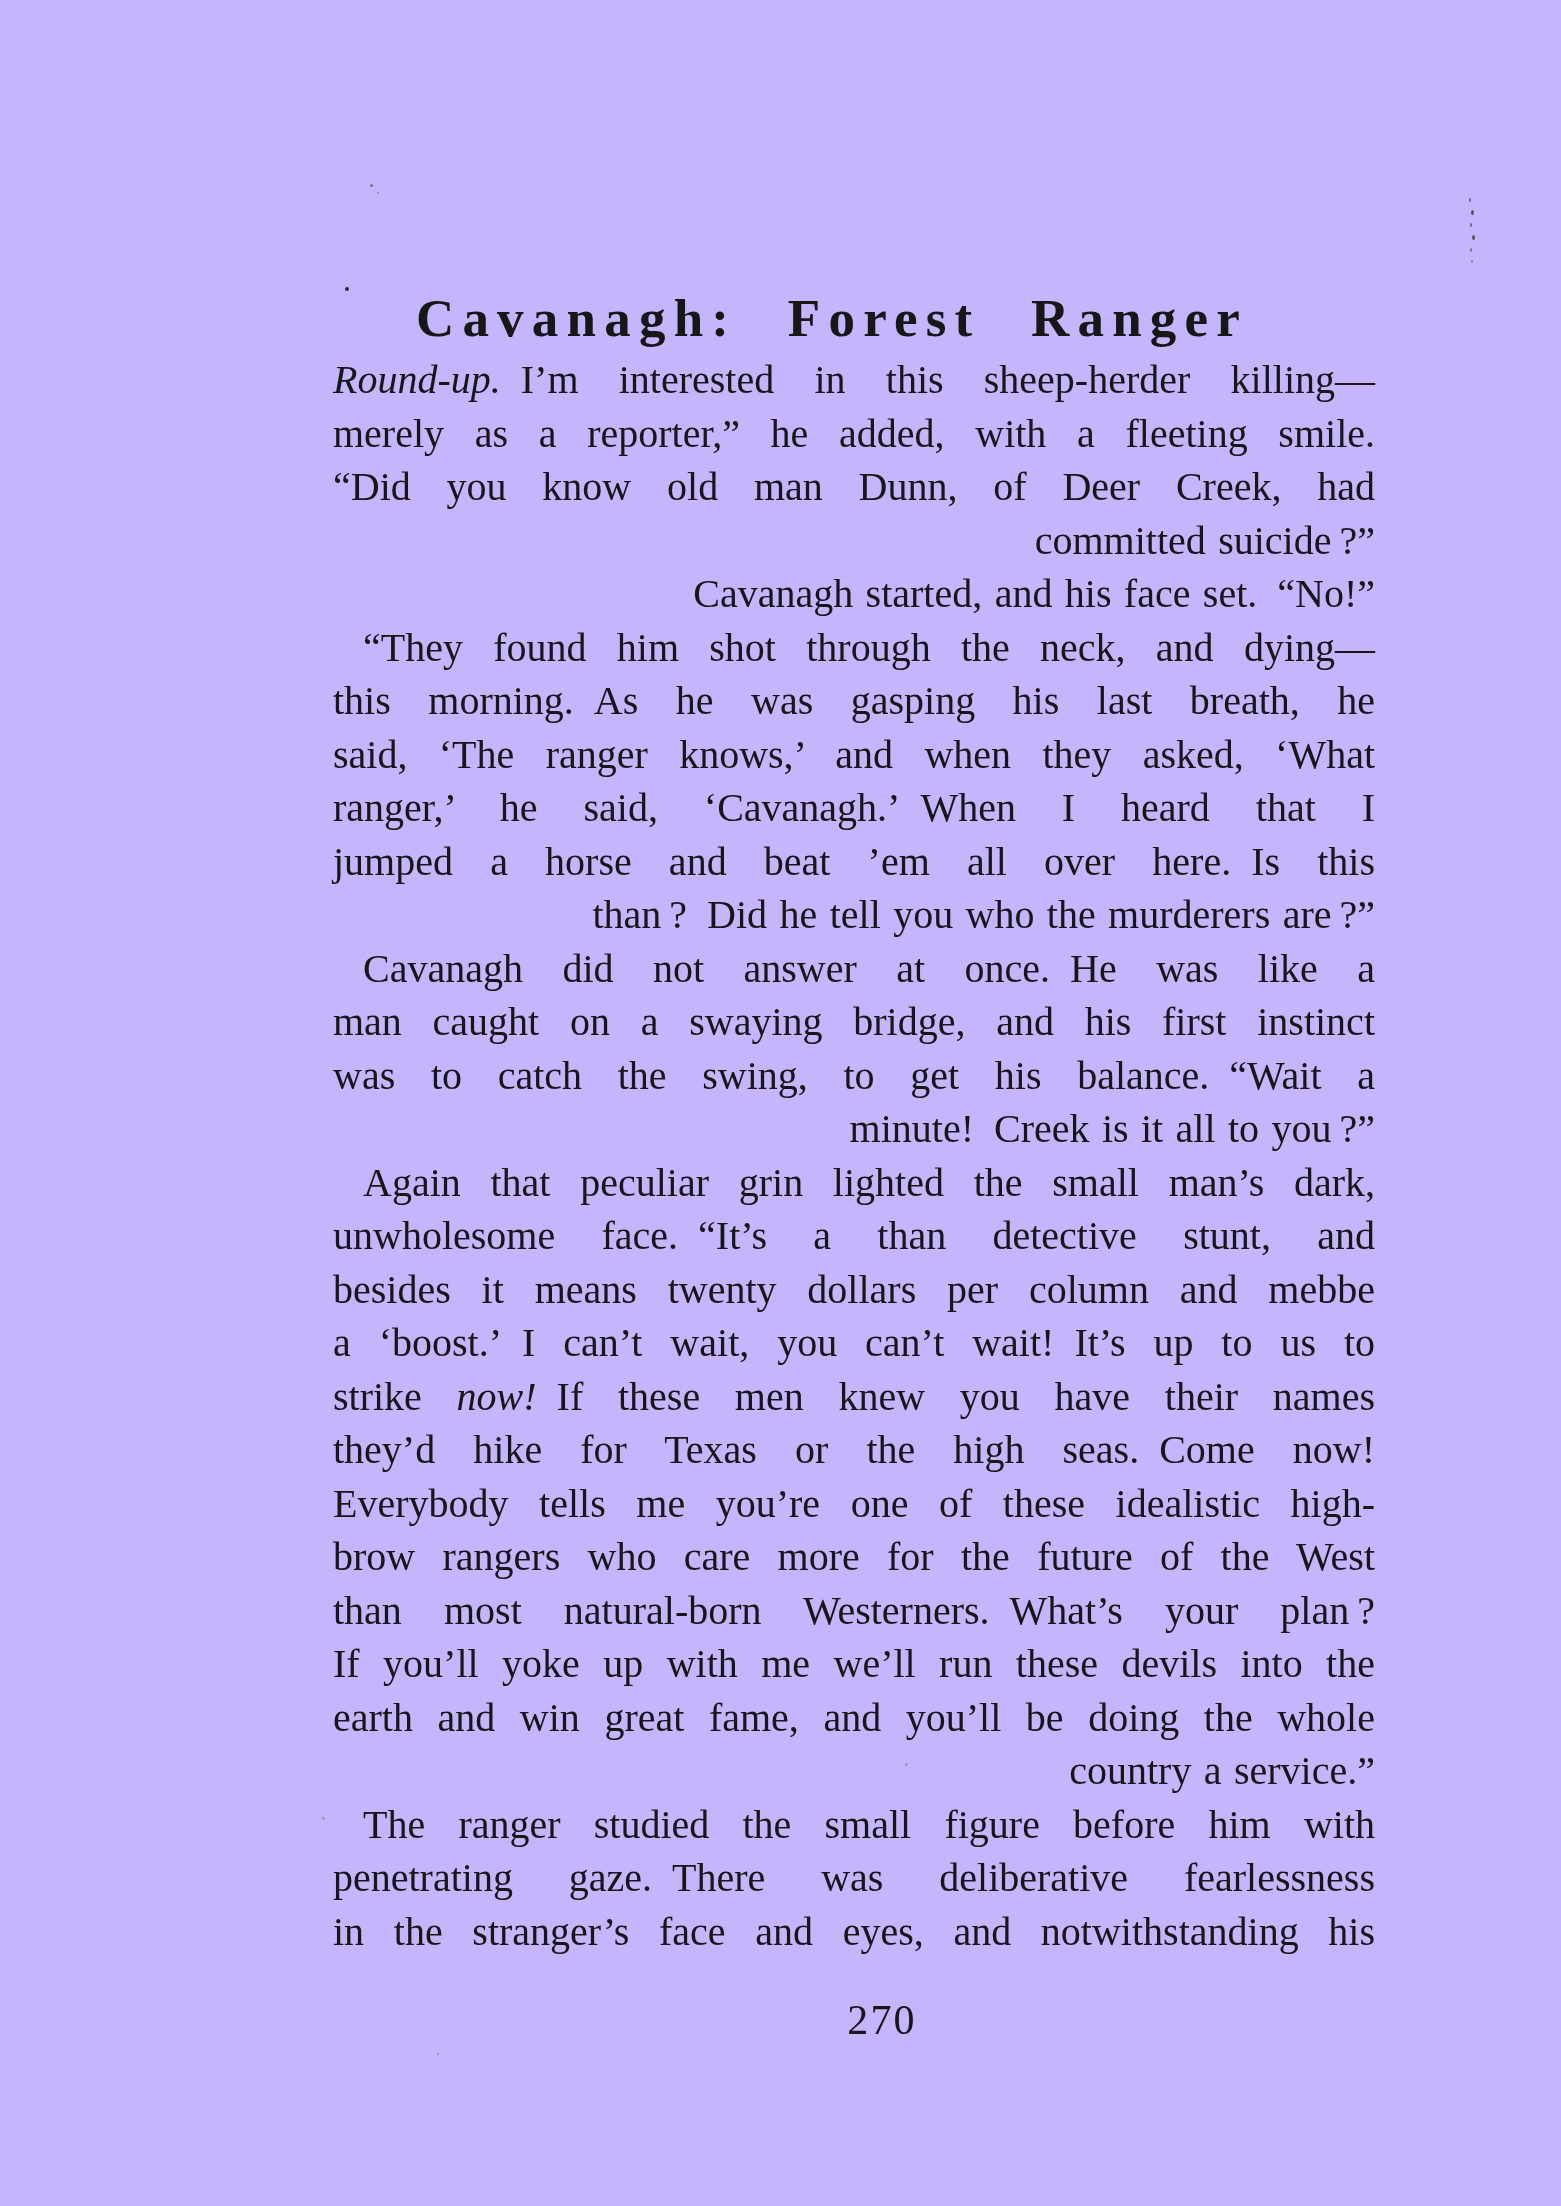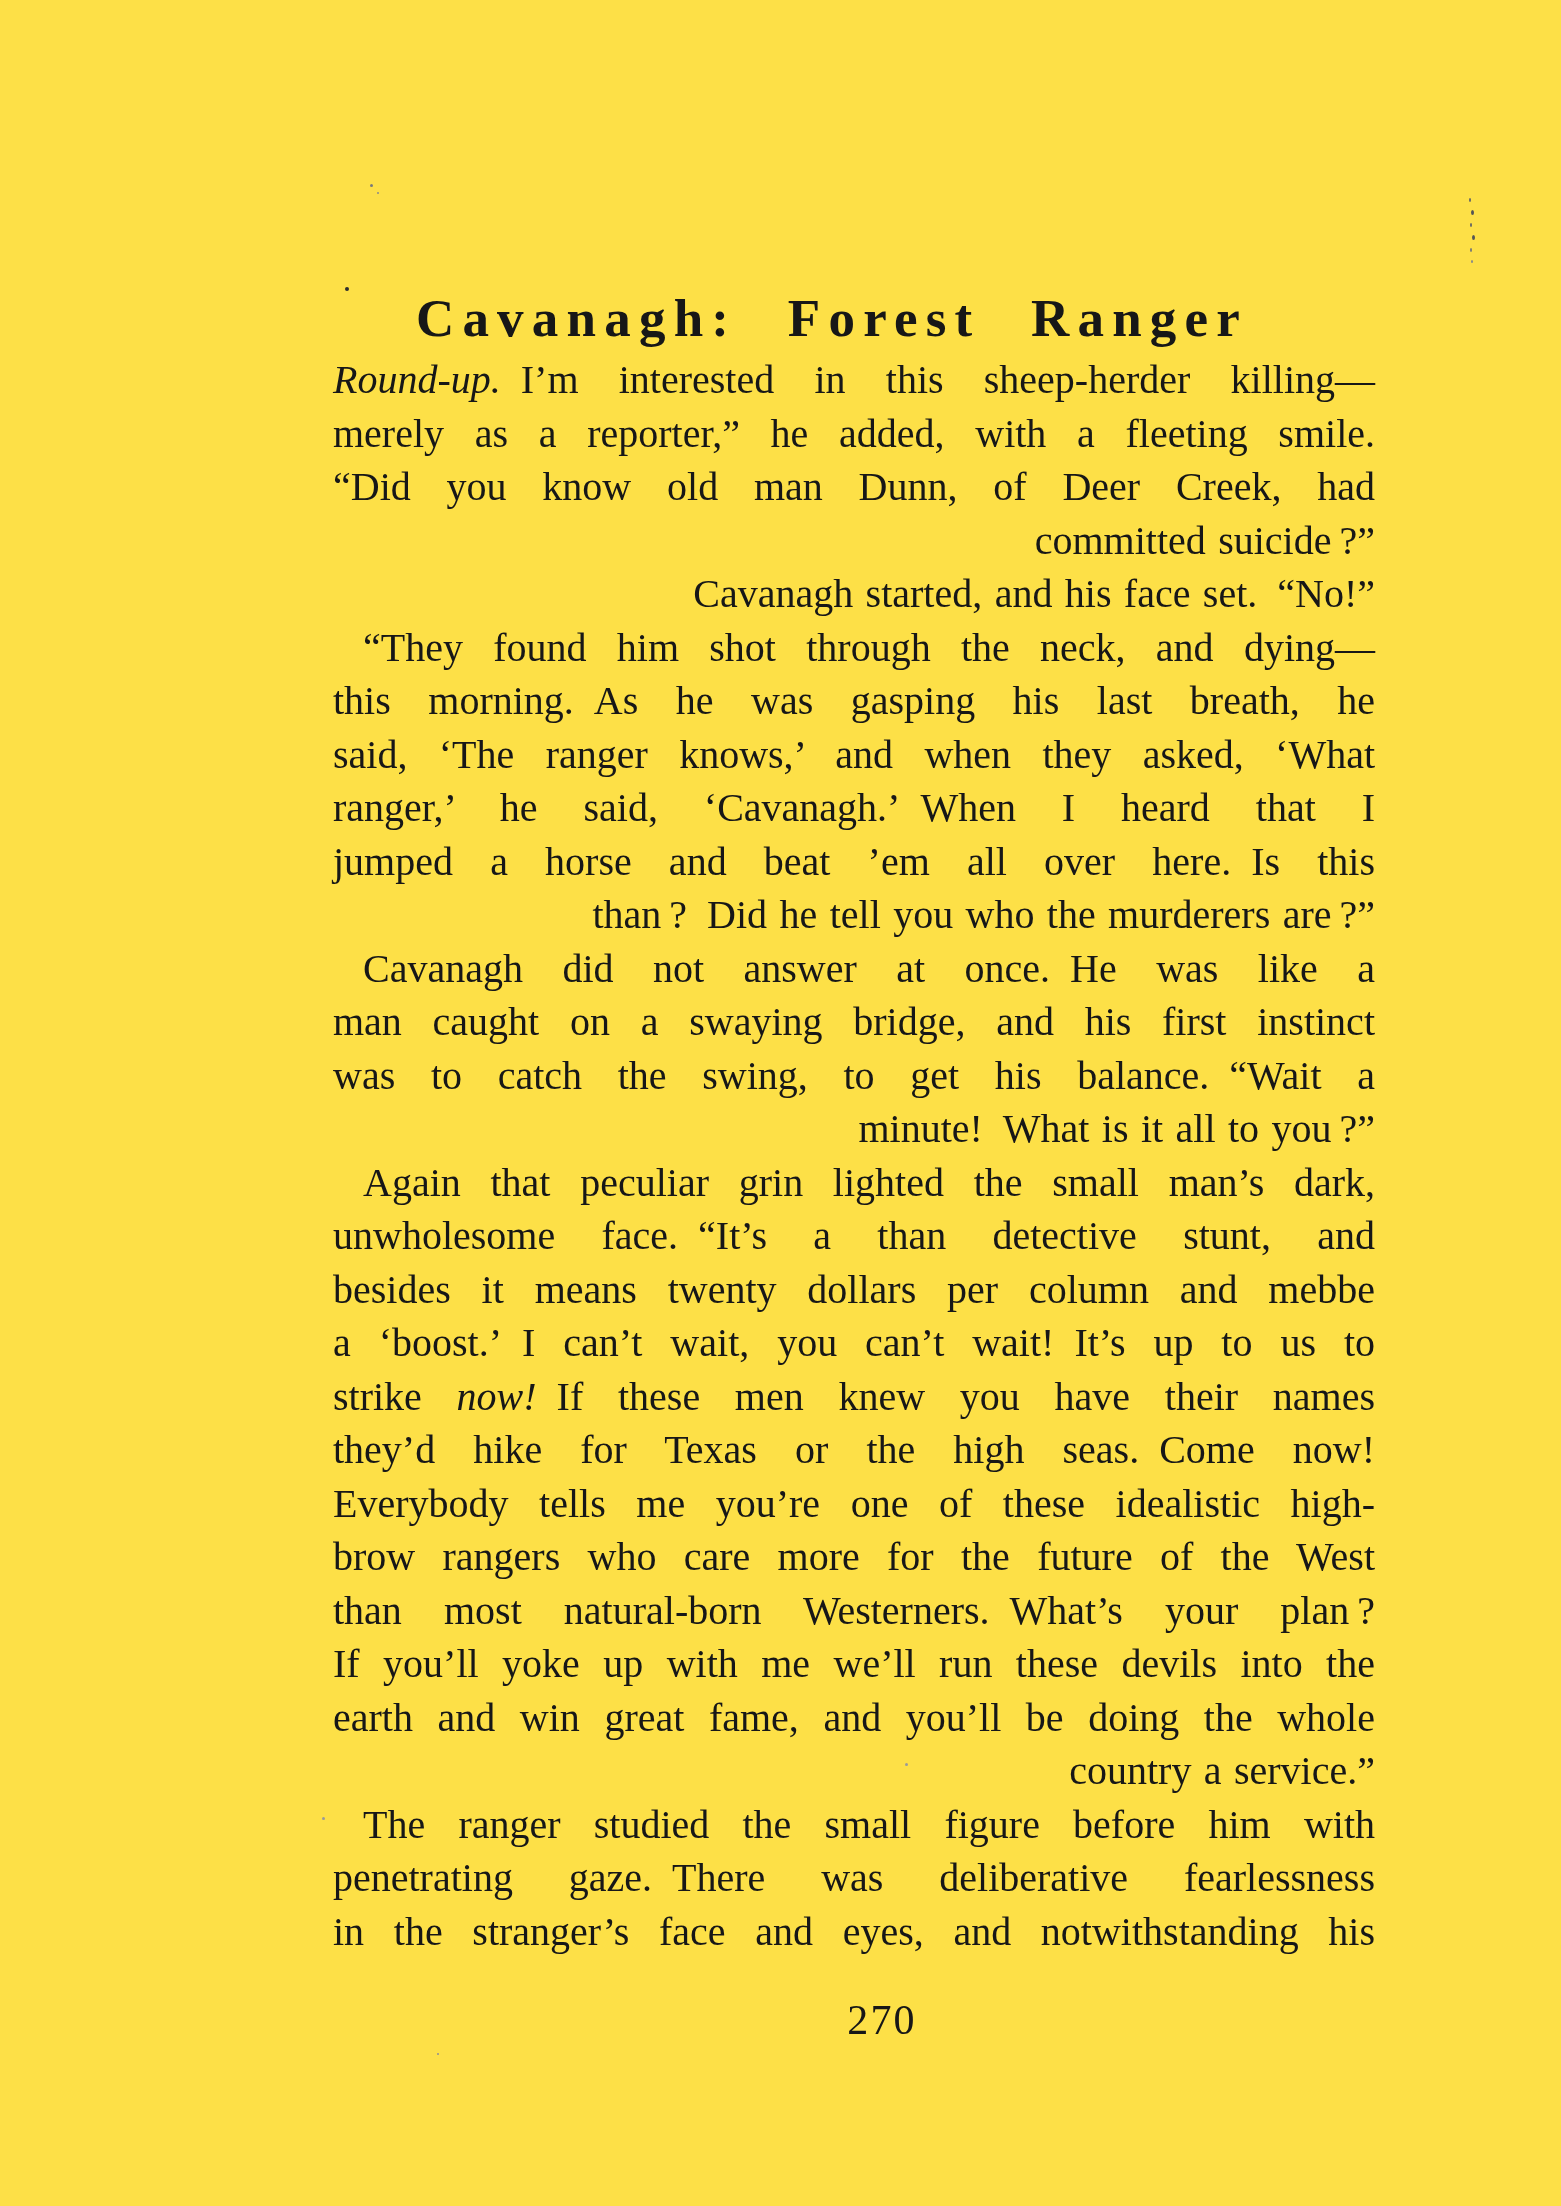--- a/index.html
+++ b/index.html
@@ -42,40 +42,40 @@
   }
   .speck {
     position:absolute;
     background:#4a4a4a;
     border-radius:50%;
   }
 </style>
 </head>
 <body>
 
-<div class="page" style="background: #fde047; color: rgb(23, 23, 23);">
+<div class="page" style="background: #c4b5fd; color: rgb(23, 23, 23);">
 
   <h1 class="title">Cavanagh: Forest Ranger</h1>
 
   <div class="text-block">
       <div class="line justify"><em>Round-up.</em><span> I’m interested in this sheep-herder killing—</span></div>
       <div class="line justify"><span>merely as a reporter,” he added, with a fleeting smile.</span></div>
       <div class="line justify"><span>“Did you know old man Dunn, of Deer Creek, had</span></div>
       <div class="line last"><span>committed suicide ?”</span></div>
       <div class="line last indent"><span>Cavanagh started, and his face set. “No!”</span></div>
       <div class="line justify indent"><span>“They found him shot through the neck, and dying—</span></div>
       <div class="line justify"><span>this morning. As he was gasping his last breath, he</span></div>
       <div class="line justify"><span>said, ‘The ranger knows,’ and when they asked, ‘What</span></div>
       <div class="line justify"><span>ranger,’ he said, ‘Cavanagh.’ When I heard that I</span></div>
       <div class="line justify"><span>jumped a horse and beat ’em all over here. Is this</span></div>
       <div class="line last"><span>than ? Did he tell you who the murderers are ?”</span></div>
       <div class="line justify indent"><span>Cavanagh did not answer at once. He was like a</span></div>
       <div class="line justify"><span>man caught on a swaying bridge, and his first instinct</span></div>
       <div class="line justify"><span>was to catch the swing, to get his balance. “Wait a</span></div>
-      <div class="line last"><span>minute! What is it all to you ?”</span></div>
+      <div class="line last"><span>minute! Creek is it all to you ?”</span></div>
       <div class="line justify indent"><span>Again that peculiar grin lighted the small man’s dark,</span></div>
       <div class="line justify"><span>unwholesome face. “It’s a than detective stunt, and</span></div>
       <div class="line justify"><span>besides it means twenty dollars per column and mebbe</span></div>
       <div class="line justify"><span>a ‘boost.’ I can’t wait, you can’t wait! It’s up to us to</span></div>
       <div class="line justify"><span>strike </span><em>now!</em><span> If these men knew you have their names</span></div>
       <div class="line justify"><span>they’d hike for Texas or the high seas. Come now!</span></div>
       <div class="line justify"><span>Everybody tells me you’re one of these idealistic high-</span></div>
       <div class="line justify"><span>brow rangers who care more for the future of the West</span></div>
       <div class="line justify"><span>than most natural-born Westerners. What’s your plan ?</span></div>
       <div class="line justify"><span>If you’ll yoke up with me we’ll run these devils into the</span></div>

